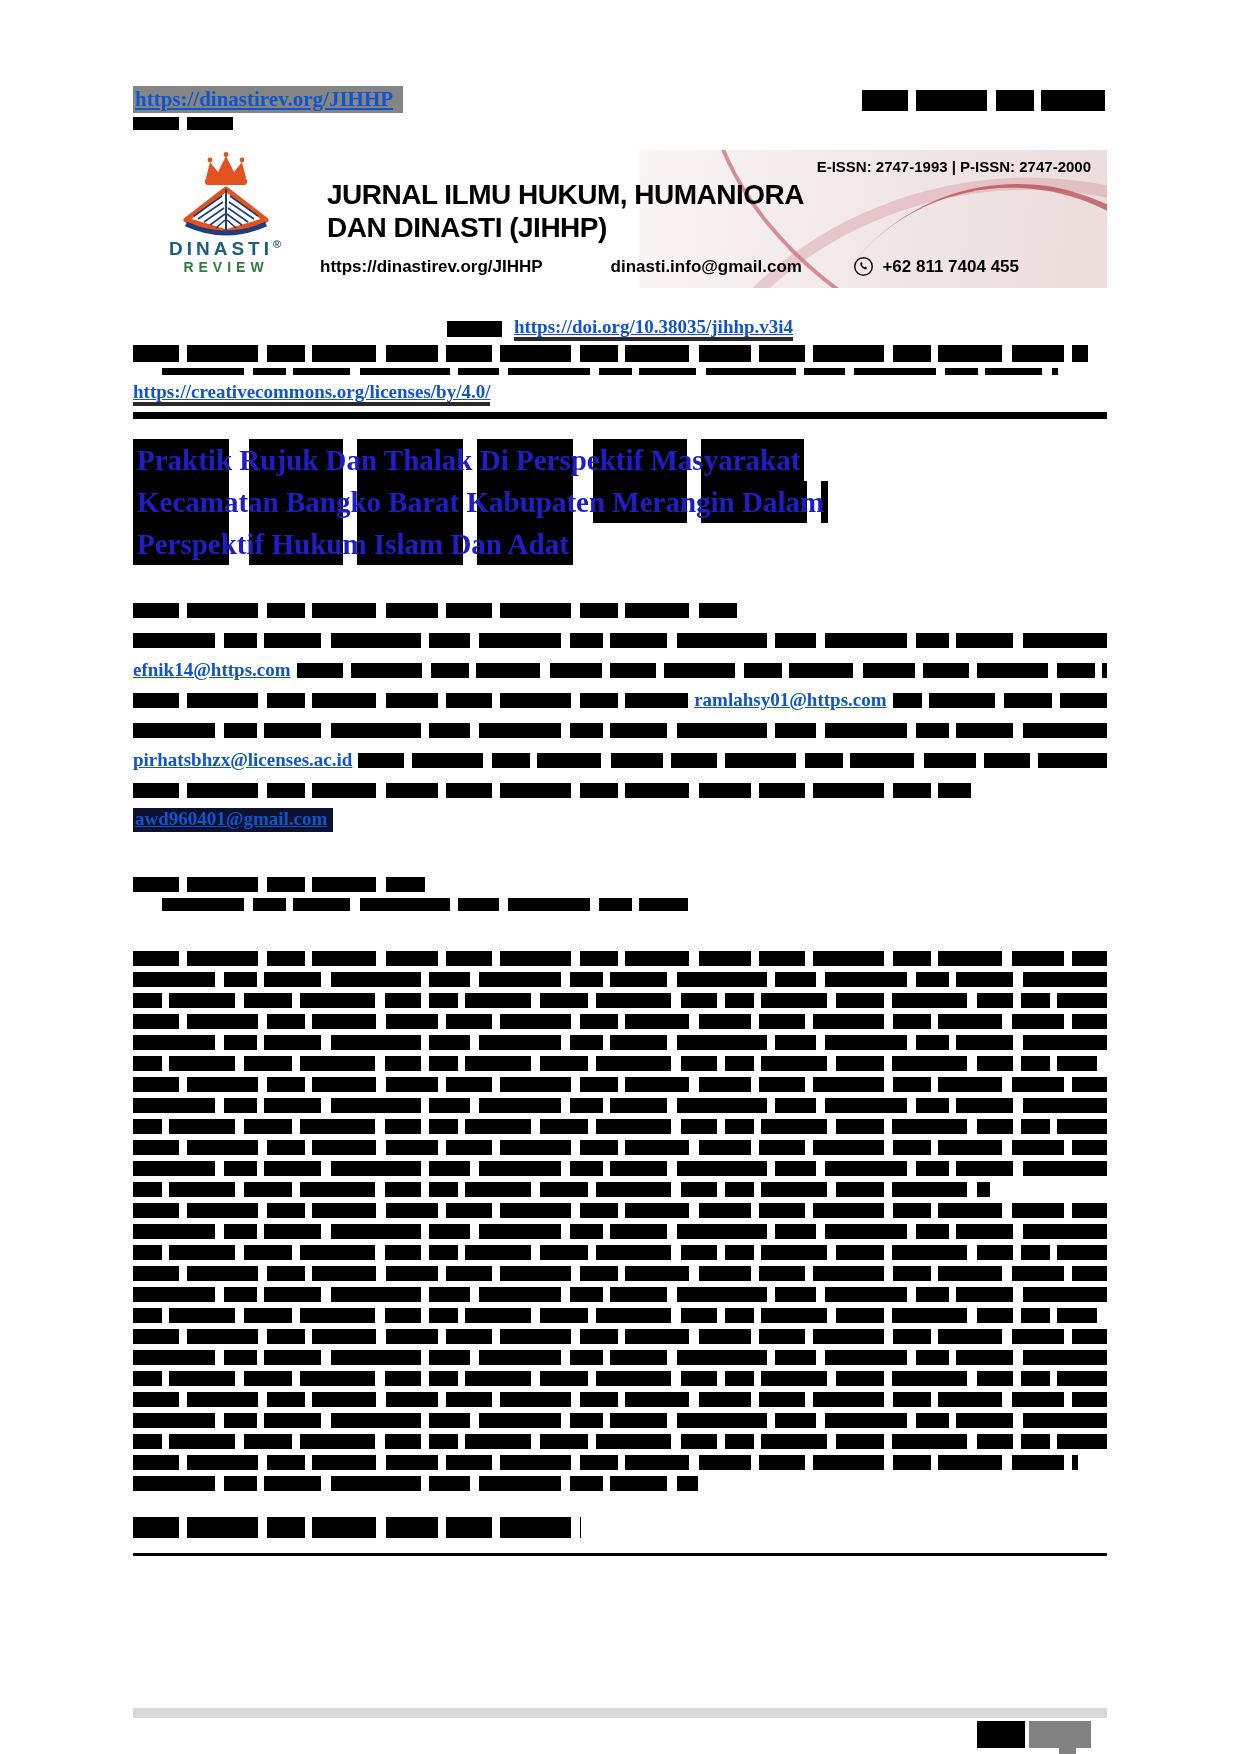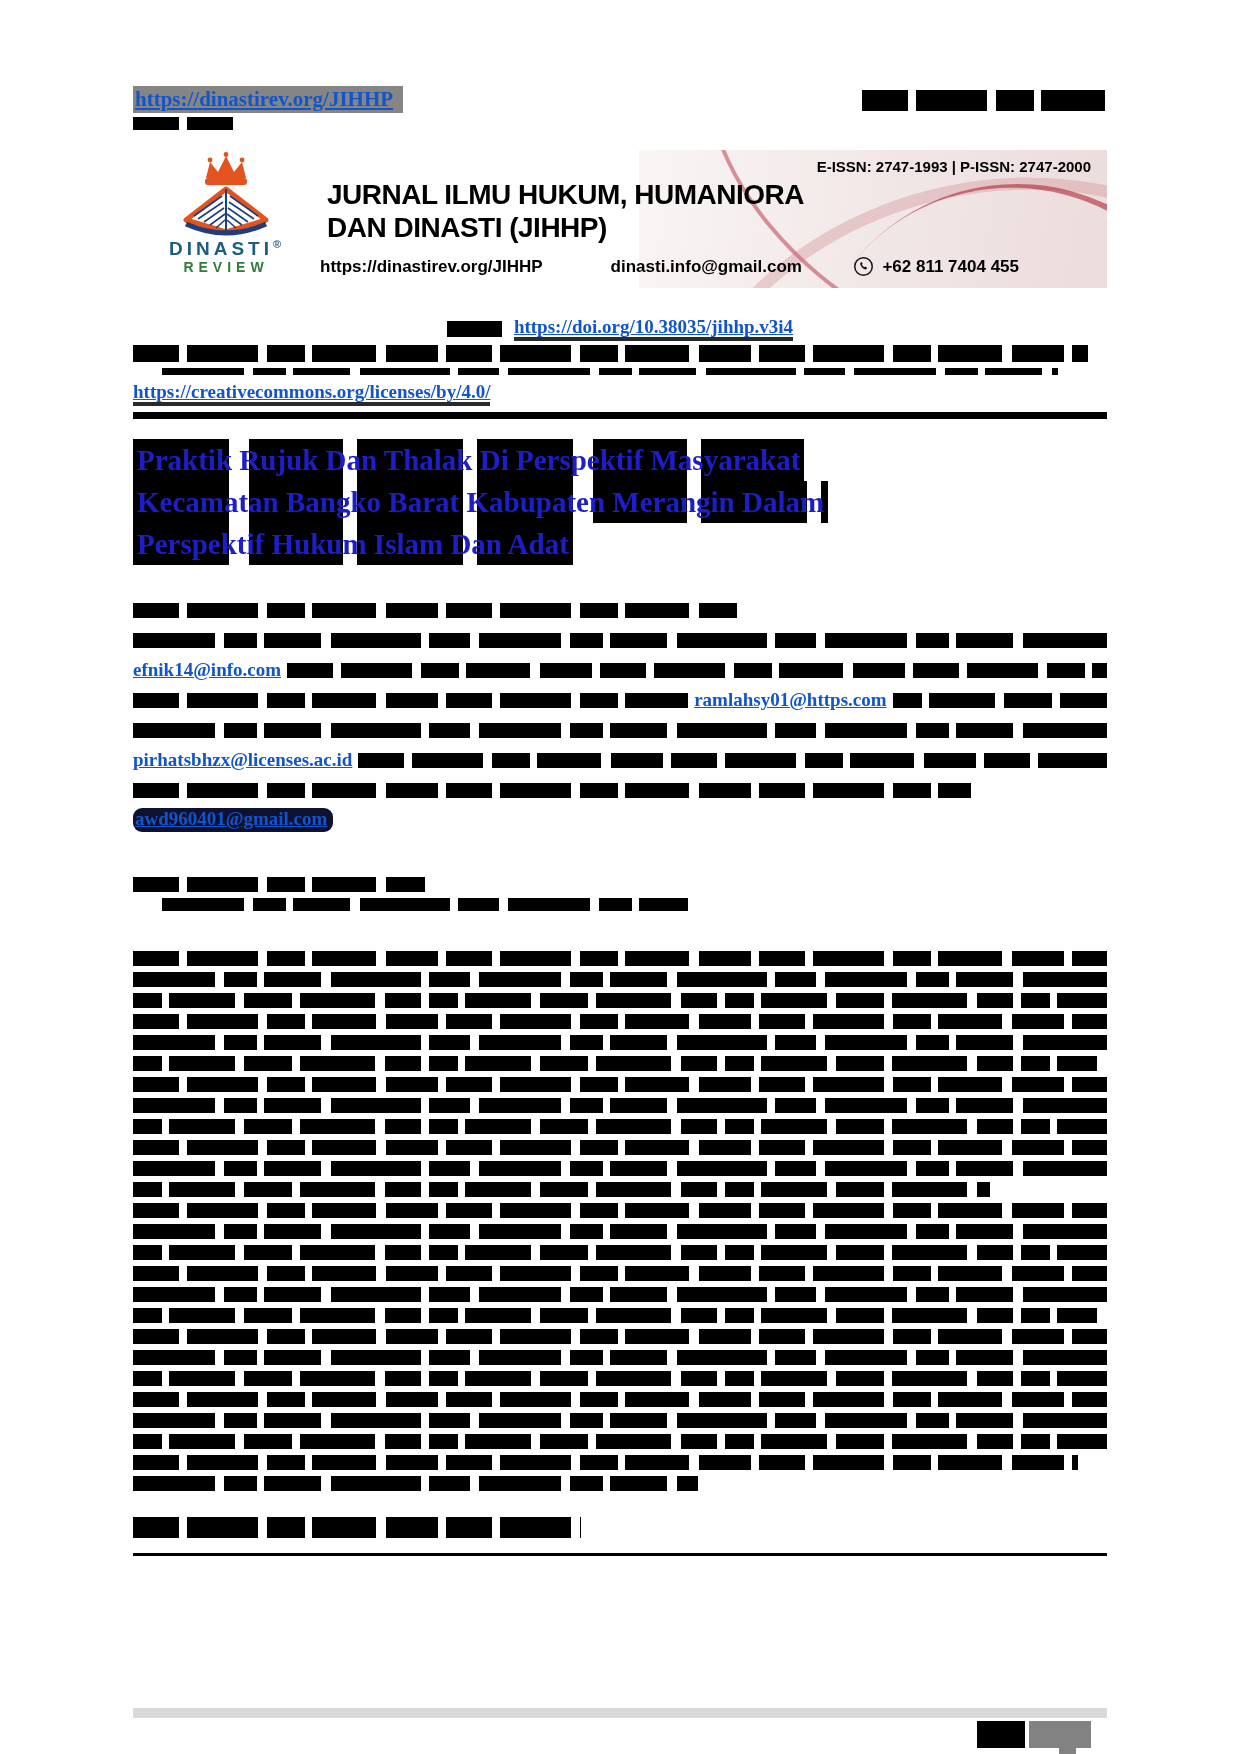--- a/index.html
+++ b/index.html
@@ -69,21 +69,21 @@
   .title{margin-top:20px;font-weight:bold;font-size:29px;line-height:42px;color:var(--title-blue);}
   .tline{display:table;padding:0 4px;
          background-image:repeating-linear-gradient(90deg,#000 0 96px,transparent 96px 116px,#000 116px 210px,transparent 210px 224px,#000 224px 330px,transparent 330px 344px);}
 
   
   .authors{margin-top:30px;}
   .arow{display:flex;align-items:center;height:30px;gap:6px;}
   .arow .redbar{height:15px;}
   .fill{flex:1;}
   .email{color:var(--link-blue);font-weight:bold;font-size:19px;text-decoration:underline;white-space:nowrap;}
-  .email.dark{background:#0e1230;padding:0 6px 2px 2px;border-radius:9px;}
+  .email.dark{background:#0e1230;padding:0 6px 2px 2px;}
 
   .footnotes{margin-top:42px;}
   .bodyred{margin-top:40px;}
   .bottom-section{margin-top:26px;border-bottom:3px solid #000;padding-bottom:9px;}
 
   
   .footer-rule{margin-top:152px;height:10px;background:var(--footer-rule);}
   .pagebox{display:flex;justify-content:flex-end;gap:4px;margin:3px 16px 0 0;height:40px;}
   .page-num{width:48px;height:27px;background:var(--red);}
   .page-word{position:relative;width:62px;height:27px;background:var(--gray-label);}
@@ -170,21 +170,21 @@
     </h1>
 
     <div class="authors">
         <div class="arow">
           <div class="redbar rp0" style="width: 62%; height: 15px;"></div>
         </div>
         <div class="arow">
           <div class="redbar rp1" style="width: 100%; height: 15px;"></div>
         </div>
         <div class="arow">
-          <a class="email">efnik14@info.com</a>
+          <a class="email">efnik14@https.com</a>
           <div class="redbar rp0 fill" style="width: auto; height: 15px;"></div>
         </div>
         <div class="arow">
           <div class="redbar rp0" style="width: 57%; height: 15px;"></div>
           <a class="email">ramlahsy01@https.com</a>
           <div class="redbar rp2 fill" style="width: auto; height: 15px;"></div>
         </div>
         <div class="arow">
           <div class="redbar rp1" style="width: 100%; height: 15px;"></div>
         </div>

